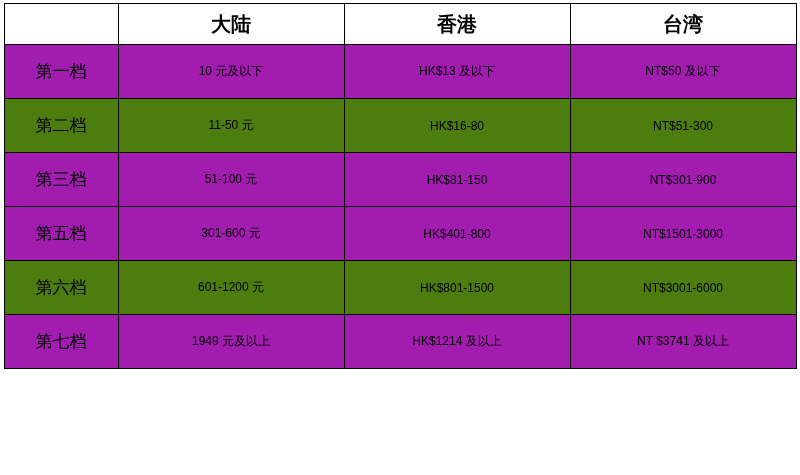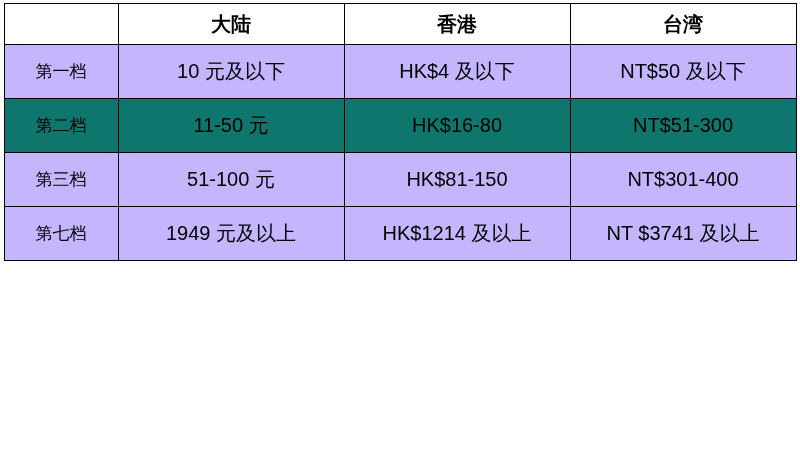--- a/index.html
+++ b/index.html
@@ -43,30 +43,30 @@
     height: 40px;
     font-size: 20px;
     font-weight: bold;
     background: #ffffff;
   }
   tr.header-row th.corner {
     background: #ffffff;
   }
   tbody tr td {
     height: 53px;
-    font-size: 20px;
+    font-size: 12px;
   }
   tbody tr td.label-cell {
     font-size: 17px;
   }
   tr.shaded td {
-    background: #c4b5fd;
+    background: #a21caf;
   }
   tr.plain td {
-    background: #0f766e;
+    background: #4d7c0f;
   }
 </style>
 </head>
 <body>
 
 <div class="table-wrap">
   <table class="price-table">
     <colgroup>
       <col class="c-label">
       <col class="c-data">
@@ -78,34 +78,46 @@
         <th class="corner"></th>
         <th>大陆</th>
         <th>香港</th>
         <th>台湾</th>
       </tr>
     </thead>
     <tbody>
       <tr class="shaded">
         <td class="label-cell">第一档</td>
         <td>10 元及以下</td>
-        <td>HK$4 及以下</td>
+        <td>HK$13 及以下</td>
         <td>NT$50 及以下</td>
       </tr>
       <tr class="plain">
         <td class="label-cell">第二档</td>
         <td>11-50 元</td>
         <td>HK$16-80</td>
         <td>NT$51-300</td>
       </tr>
       <tr class="shaded">
         <td class="label-cell">第三档</td>
         <td>51-100 元</td>
         <td>HK$81-150</td>
-        <td>NT$301-400</td>
+        <td>NT$301-900</td>
+      </tr>
+      <tr class="shaded">
+        <td class="label-cell">第五档</td>
+        <td>301-600 元</td>
+        <td>HK$401-800</td>
+        <td>NT$1501-3000</td>
+      </tr>
+      <tr class="plain">
+        <td class="label-cell">第六档</td>
+        <td>601-1200 元</td>
+        <td>HK$801-1500</td>
+        <td>NT$3001-6000</td>
       </tr>
       <tr class="shaded">
         <td class="label-cell">第七档</td>
         <td>1949 元及以上</td>
         <td>HK$1214 及以上</td>
         <td>NT  $3741 及以上</td>
       </tr>
     </tbody>
   </table>
 </div>

